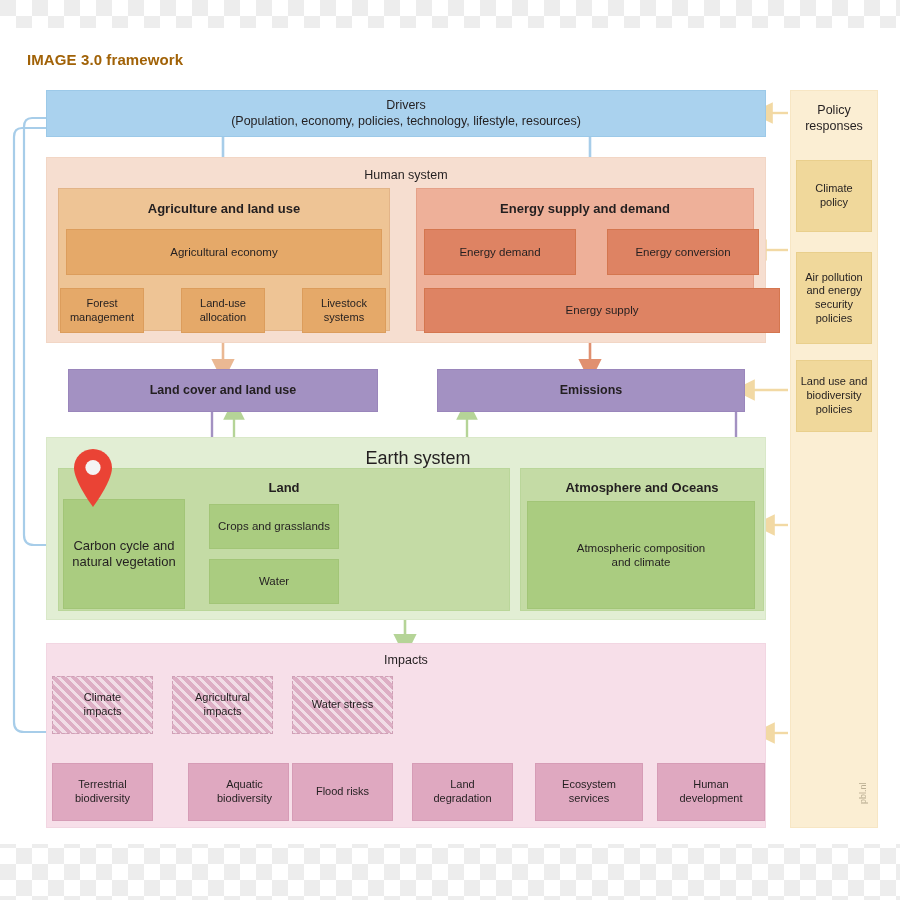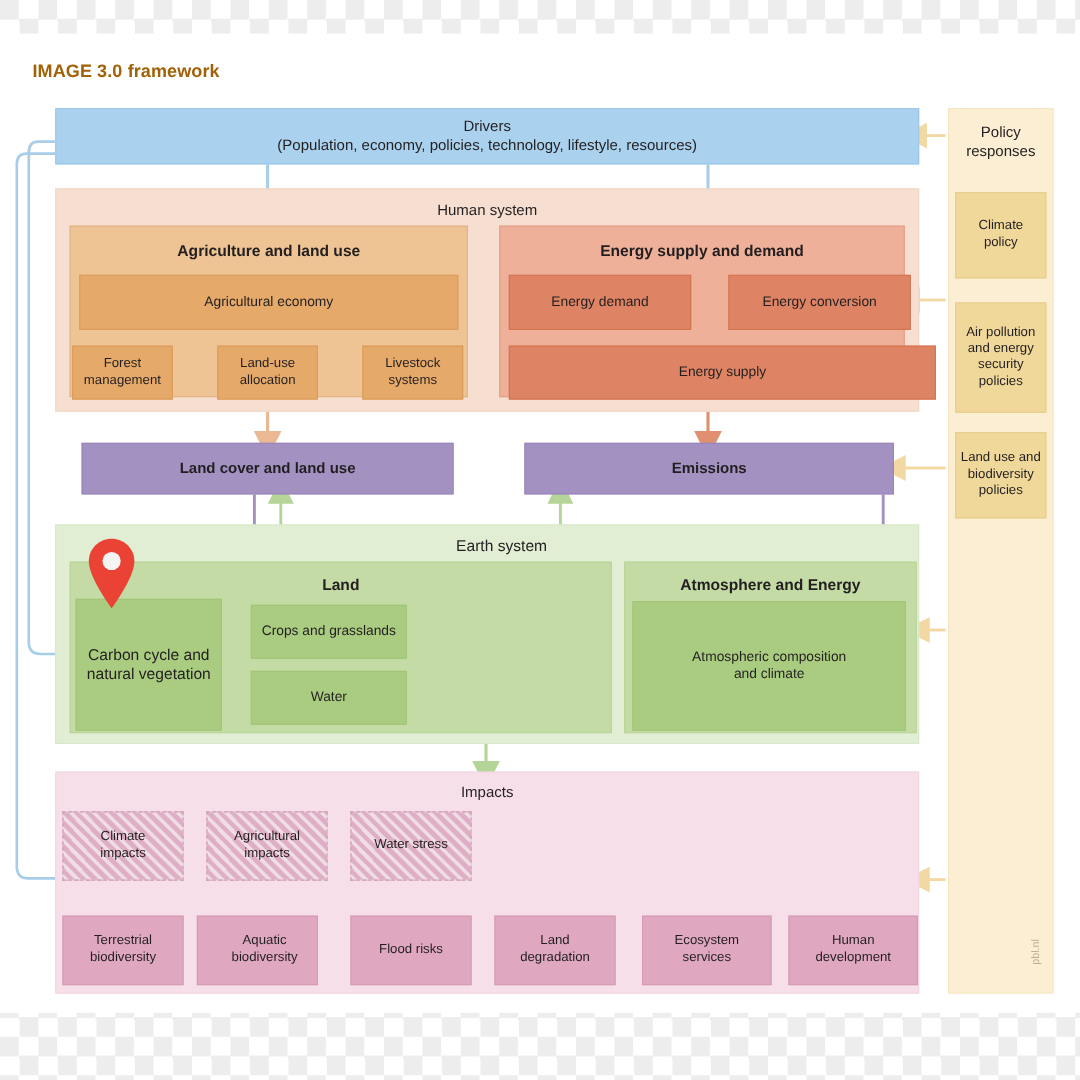--- a/index.html
+++ b/index.html
@@ -71,21 +71,21 @@
   
   .purple{background:#a391c2;border:1px solid #9a86bb;font-size:12.5px;font-weight:bold;}
   .lcov{left:68px;top:369px;width:310px;height:43px;}
   .emis{left:437px;top:369px;width:308px;height:43px;}
 
   
   .earth{
     left:46px;top:437px;width:720px;height:183px;
     background:#e2eed4;border:1px solid #d9e8c8;
   }
-  .earth-ttl{top:9px;font-size:13px;margin-left:24px;}
+  .earth-ttl{top:9px;font-size:18px;margin-left:24px;}
   .land{
     left:58px;top:468px;width:452px;height:143px;
     background:#c4dba5;border:1px solid #bad69a;
   }
   .land-ttl{top:11px;font-size:13px;font-weight:bold;}
   .carbon{left:63px;top:499px;width:122px;height:110px;background:#aacc80;border:1px solid #a2c577;font-size:13px;}
   .crops{left:209px;top:504px;width:130px;height:45px;background:#aacc80;border:1px solid #a2c577;font-size:11.5px;}
   .water{left:209px;top:559px;width:130px;height:45px;background:#aacc80;border:1px solid #a2c577;font-size:11.5px;}
   .nutr{left:359px;top:563px;width:128px;height:45px;background:#aacc80;border:1px solid #a2c577;font-size:11.5px;}
   .atmo{
@@ -106,21 +106,21 @@
     background-image:repeating-linear-gradient(45deg,
       rgba(255,255,255,.58) 0 3px, rgba(255,255,255,0) 3px 7px);
     border:1px dashed #cfa0b6;
     font-size:11px;height:58px;top:676px;
   }
   .ih1{left:52px;width:101px;}
   .ih2{left:172px;width:101px;}
   .ih3{left:292px;width:101px;}
   .imp-s{background:#dfa8c0;border:1px solid #d69cb6;font-size:11px;height:58px;top:763px;}
   .is1{left:52px;width:101px;}
-  .is2{left:164px;width:101px;padding-left:12px;}
+  .is2{left:188px;width:101px;padding-left:12px;}
   .is3{left:292px;width:101px;}
   .is4{left:412px;width:101px;}
   .is5{left:535px;width:108px;}
   .is6{left:657px;width:108px;}
 
   
   .policy{
     left:790px;top:90px;width:88px;height:738px;
     background:#fbeed3;border:1px solid #f7e6c4;
   }
@@ -280,21 +280,21 @@
     <div class="lbl earth-ttl">Earth system</div>
   </div>
   <div class="box land">
     <div class="lbl land-ttl">Land</div>
   </div>
   <div class="box carbon ctr nl">Carbon cycle and<br>natural vegetation</div>
   <div class="box crops ctr">Crops and grasslands</div>
   <div class="box water ctr">Water</div>
 
   <div class="box atmo">
-    <div class="lbl atmo-ttl">Atmosphere and Energy</div>
+    <div class="lbl atmo-ttl">Atmosphere and Oceans</div>
   </div>
   <div class="box atmcomp ctr nl">Atmospheric composition<br>and climate</div>
 
   <svg class="pin" viewBox="0 0 46 62">
     <path d="M23 2C12.5 2 4 10.4 4 20.8c0 14 19 39.2 19 39.2s19-25.2 19-39.2C42 10.4 33.5 2 23 2z" fill="#ea4335"></path>
     <circle cx="23" cy="20.5" r="7.6" fill="#f4f4f4"></circle>
   </svg>
 
   <div class="box impacts">
     <div class="lbl impacts-ttl">Impacts</div>

